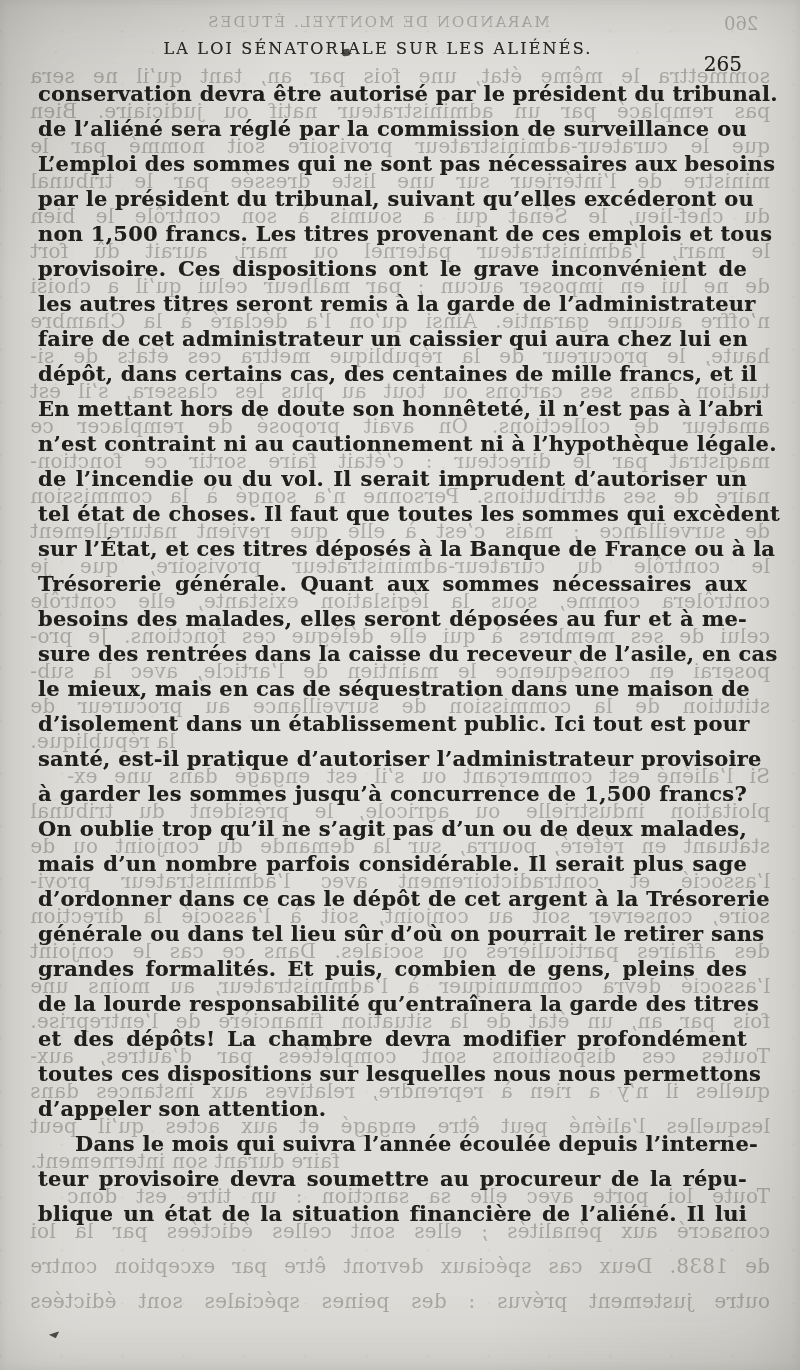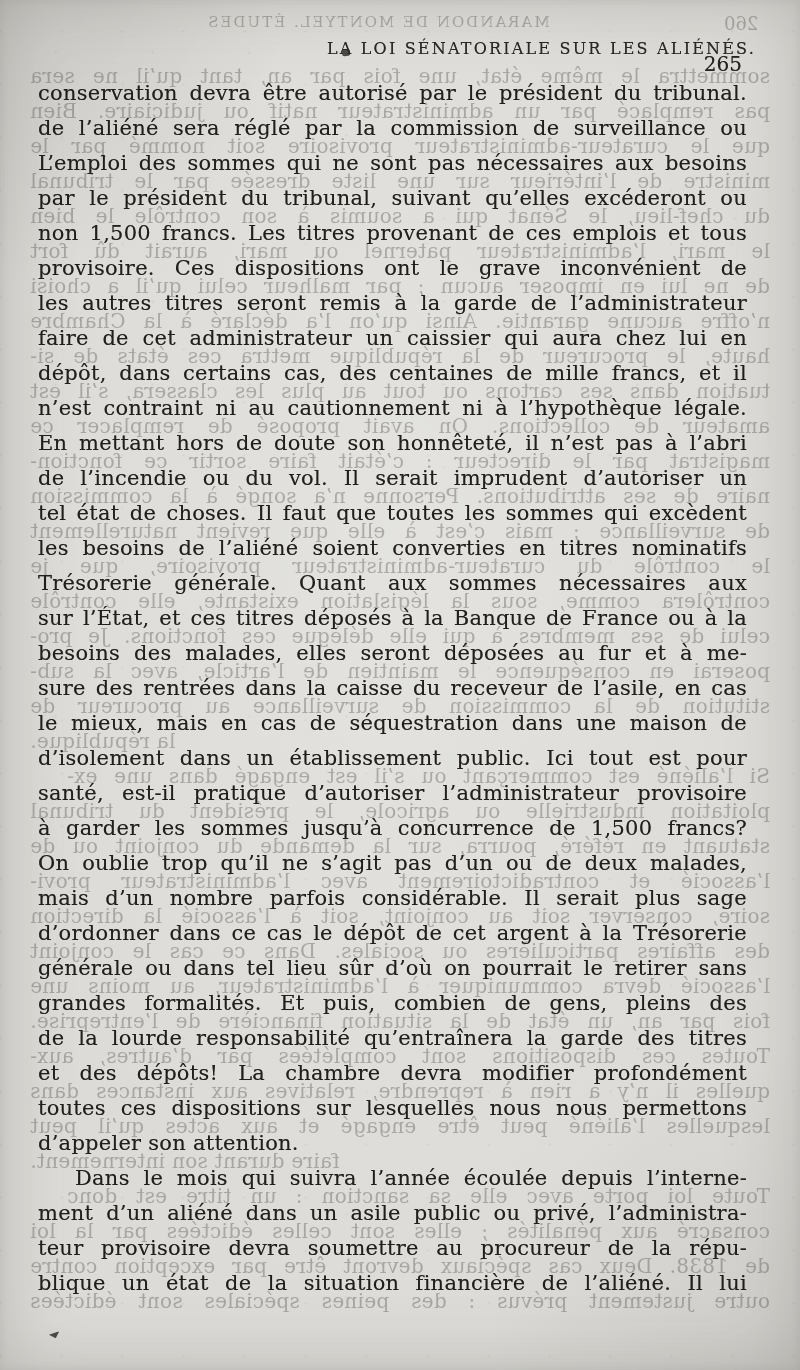--- a/index.html
+++ b/index.html
@@ -47,40 +47,41 @@
     text-align:justify;text-align-last:justify;
     transform:scaleX(-1);
     white-space:nowrap;
   }
   .bline.noj{text-align-last:right;}
   .bline.indent{padding-right:37px;}
   
   .front-layer{position:absolute;inset:0;z-index:2;}
   .running-title{
     position:absolute;top:39px;left:0;right:44px;
-    text-align:right;
+    text-align:center;
     font-size:16px;letter-spacing:2.2px;
     color:#2a2824;
     text-shadow:0 0 0.4px rgba(0,0,0,0.45);
   }
   .page-number{
     position:absolute;top:52px;right:58px;
     font-size:20px;
     color:#26241f;
     text-shadow:0 0 0.4px rgba(0,0,0,0.45);
   }
   .body-text{
     position:absolute;left:38px;top:76px;width:709px;
     font-size:21px;line-height:35px;letter-spacing:0.25px;
     text-shadow:0 0 0.4px rgba(0,0,0,0.40);
   }
   .line{
     height:35px;overflow:visible;
     text-align:justify;text-align-last:justify;
     white-space:nowrap;
+    font-weight:bold;
   }
   .line.noj{text-align-last:left;}
   .line.indent{padding-left:37px;}
   
   .ink-mark{position:absolute;background:rgba(45,42,38,0.82);z-index:3;}
   .header-mark{
     left:342px;top:49px;width:8px;height:7px;
     border-radius:2px;transform:rotate(-8deg);
   }
   .bottom-mark{
@@ -143,44 +144,42 @@
     <div class="body-text">
         <div class="line">conservation devra être autorisé par le président du tribunal.</div>
         <div class="line">de l’aliéné sera réglé par la commission de surveillance ou</div>
         <div class="line">L’emploi des sommes qui ne sont pas nécessaires aux besoins</div>
         <div class="line">par le président du tribunal, suivant qu’elles excéderont ou</div>
         <div class="line">non 1,500 francs. Les titres provenant de ces emplois et tous</div>
         <div class="line">provisoire. Ces dispositions ont le grave inconvénient de</div>
         <div class="line">les autres titres seront remis à la garde de l’administrateur</div>
         <div class="line">faire de cet administrateur un caissier qui aura chez lui en</div>
         <div class="line">dépôt, dans certains cas, des centaines de mille francs, et il</div>
+        <div class="line">En mettant hors de doute son honnêteté, il n’est pas à l’abri</div>
         <div class="line">n’est contraint ni au cautionnement ni à l’hypothèque légale.</div>
-        <div class="line">En mettant hors de doute son honnêteté, il n’est pas à l’abri</div>
         <div class="line">de l’incendie ou du vol. Il serait imprudent d’autoriser un</div>
         <div class="line">tel état de choses. Il faut que toutes les sommes qui excèdent</div>
-        <div class="line">les besoins de l’aliéné soient converties en titres nominatifs</div>
+        <div class="line">sur l’État, et ces titres déposés à la Banque de France ou à la</div>
         <div class="line">Trésorerie générale. Quant aux sommes nécessaires aux</div>
-        <div class="line">sur l’État, et ces titres déposés à la Banque de France ou à la</div>
         <div class="line">besoins des malades, elles seront déposées au fur et à me-</div>
         <div class="line">sure des rentrées dans la caisse du receveur de l’asile, en cas</div>
         <div class="line">le mieux, mais en cas de séquestration dans une maison de</div>
         <div class="line">d’isolement dans un établissement public. Ici tout est pour</div>
         <div class="line">santé, est-il pratique d’autoriser l’administrateur provisoire</div>
         <div class="line">à garder les sommes jusqu’à concurrence de 1,500 francs?</div>
         <div class="line">On oublie trop qu’il ne s’agit pas d’un ou de deux malades,</div>
         <div class="line">mais d’un nombre parfois considérable. Il serait plus sage</div>
         <div class="line">d’ordonner dans ce cas le dépôt de cet argent à la Trésorerie</div>
         <div class="line">générale ou dans tel lieu sûr d’où on pourrait le retirer sans</div>
         <div class="line">grandes formalités. Et puis, combien de gens, pleins des</div>
         <div class="line">de la lourde responsabilité qu’entraînera la garde des titres</div>
         <div class="line">et des dépôts! La chambre devra modifier profondément</div>
         <div class="line">toutes ces dispositions sur lesquelles nous nous permettons</div>
         <div class="line noj">d’appeler son attention.</div>
         <div class="line indent">Dans le mois qui suivra l’année écoulée depuis l’interne-</div>
-        <div class="line">ment d’un aliéné dans un asile public ou privé, l’administra-</div>
         <div class="line">teur provisoire devra soumettre au procureur de la répu-</div>
         <div class="line">blique un état de la situation financière de l’aliéné. Il lui</div>
       </div>
   </div>
 
   <div class="ink-mark header-mark"></div>
   <div class="ink-mark bottom-mark"></div>
 
 </div>
 

